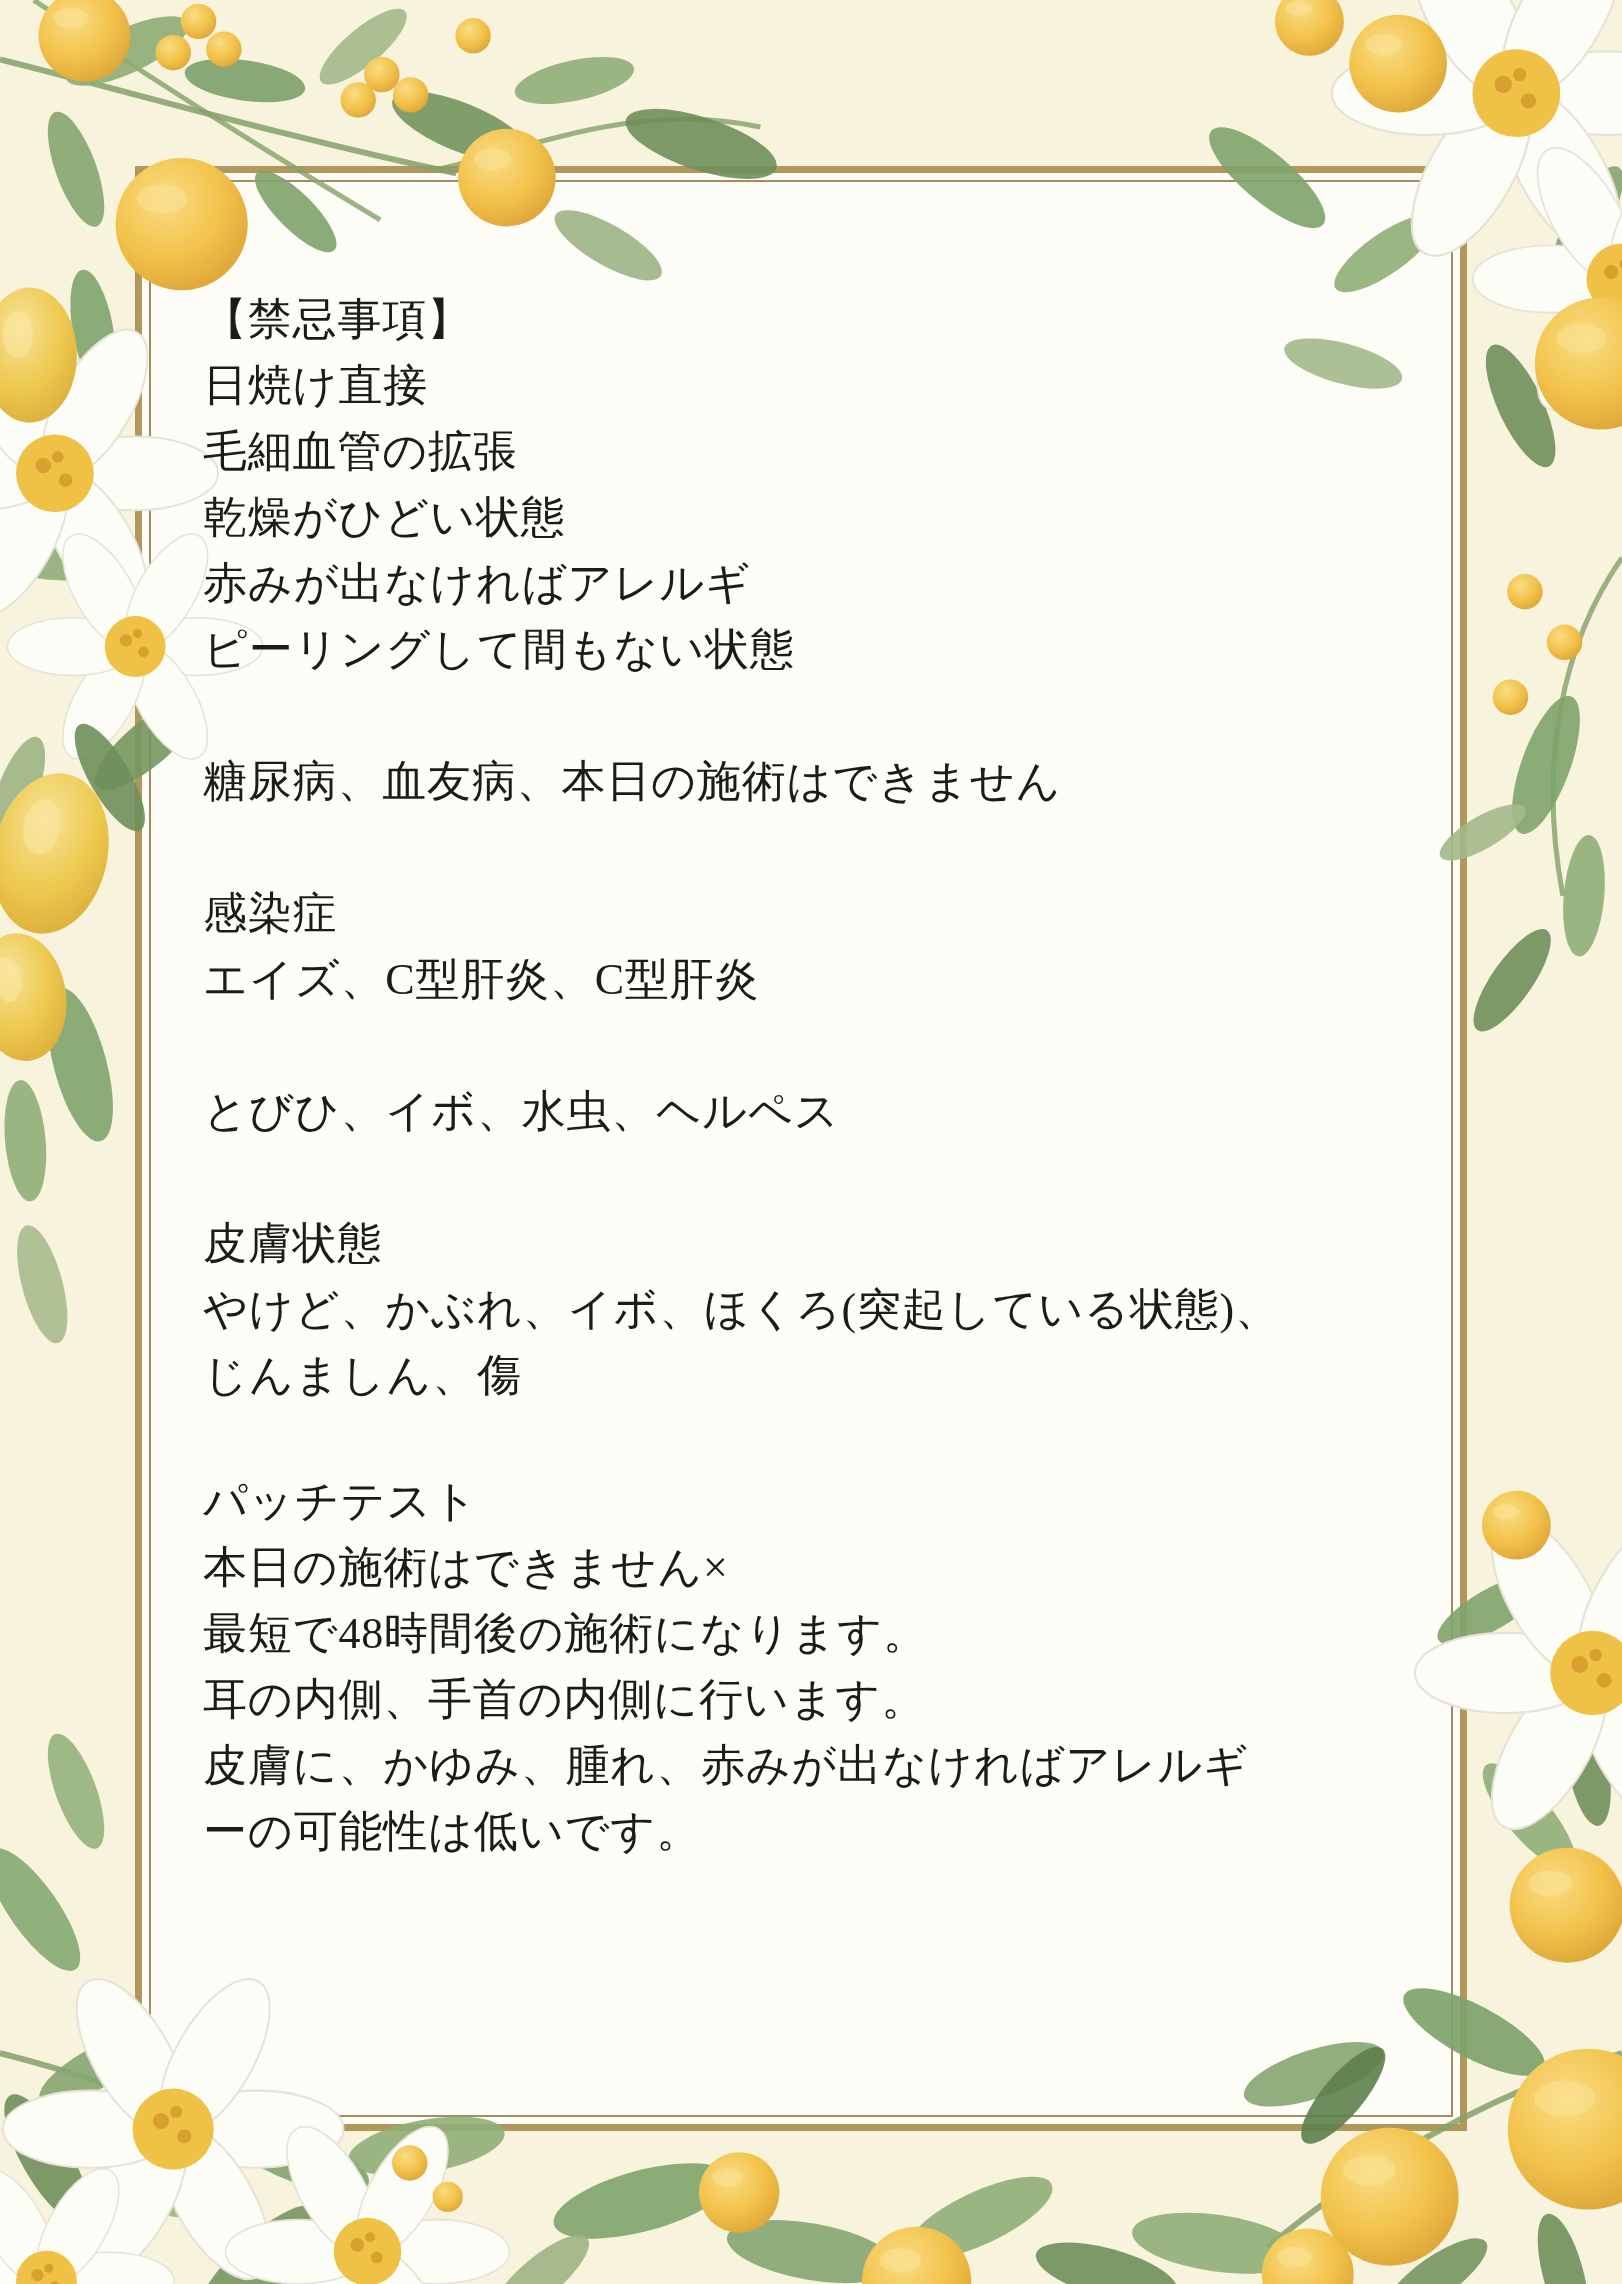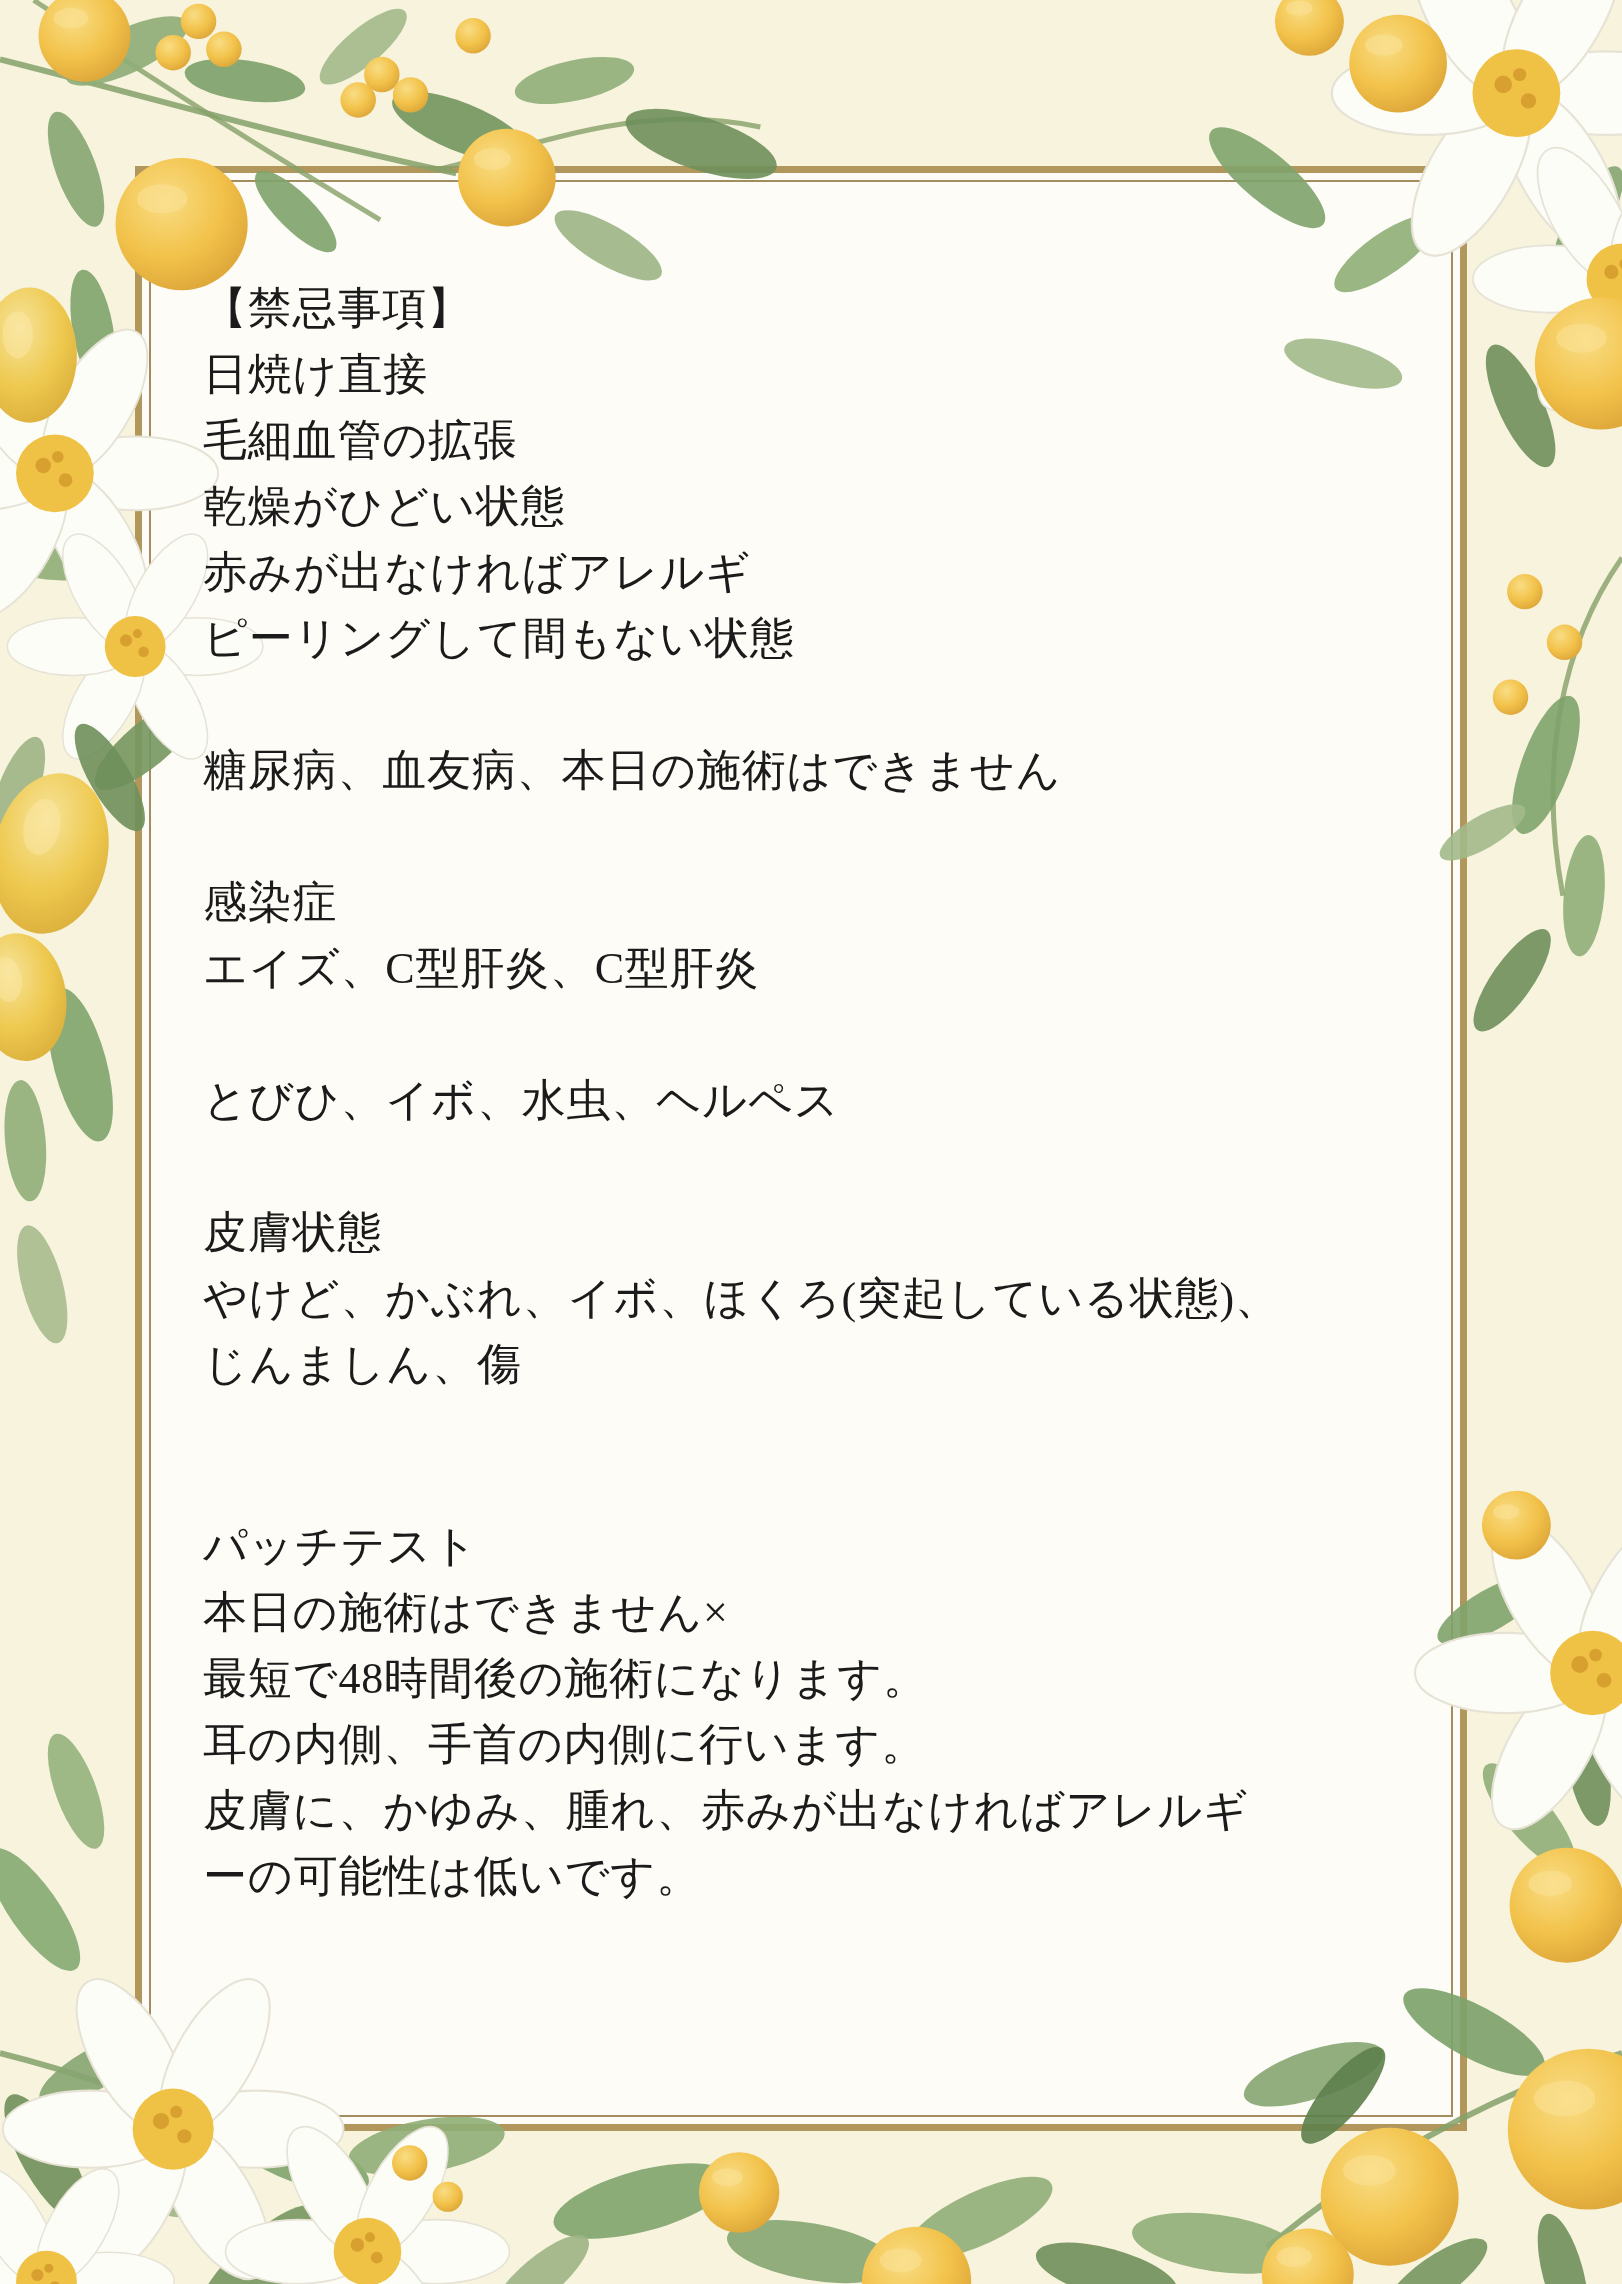--- a/index.html
+++ b/index.html
@@ -15,26 +15,26 @@
     box-sizing:border-box;background:#fdfcf6;
     border:7.6px solid #b2975d;z-index:1;
   }
   .frame::before{
     content:"";position:absolute;inset:6.8px;border:2.5px solid #a38c5d;
   }
   
   .floral{position:absolute;left:0;top:0;width:1622px;height:2284px;z-index:2;pointer-events:none;}
   
   .content{
-    position:absolute;left:203px;top:276px;width:1234px;z-index:3;
+    position:absolute;left:203px;top:287px;width:1234px;z-index:3;
     color:#1b1b1b;font-size:44px;line-height:66px;letter-spacing:0.8px;
   }
   .line{white-space:nowrap;}
   .section{margin-top:66px;}
-  .section.patch{margin-top:116px;}
+  .section.patch{margin-top:60px;}
 </style>
 </head>
 <body>
 
 <div class="page">
 
   <div class="frame"></div>
 
   <svg class="floral" viewBox="0 0 1920 2703" xmlns="http://www.w3.org/2000/svg">
     <defs>

